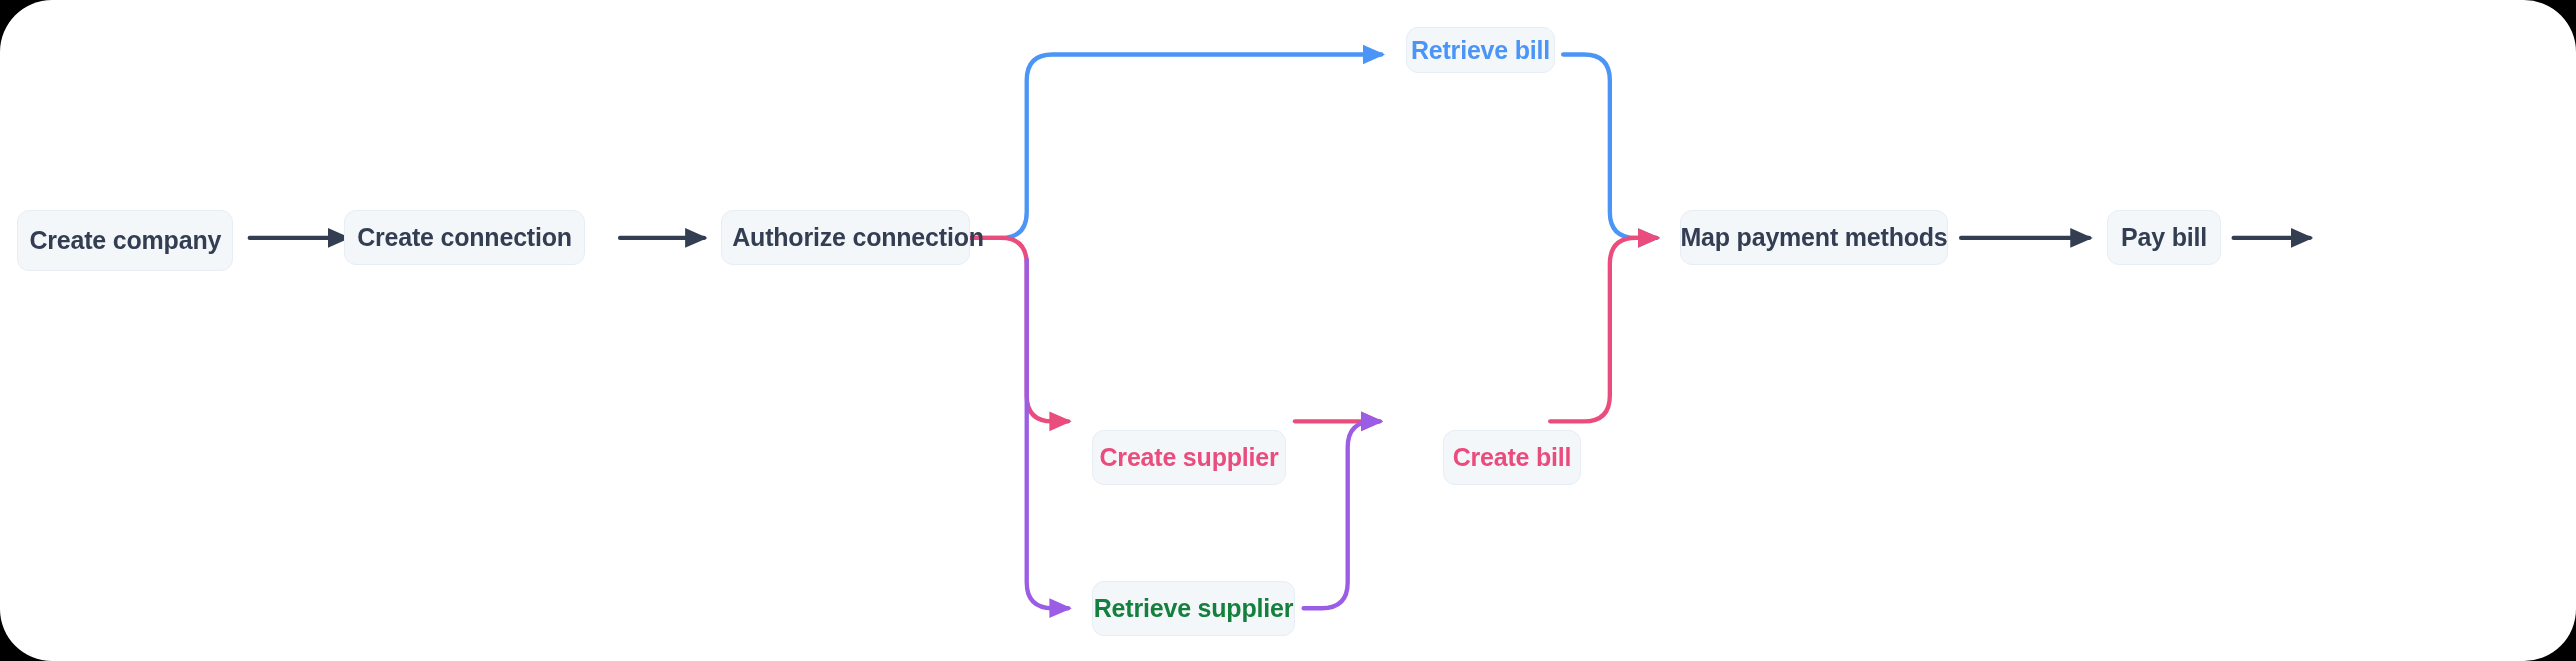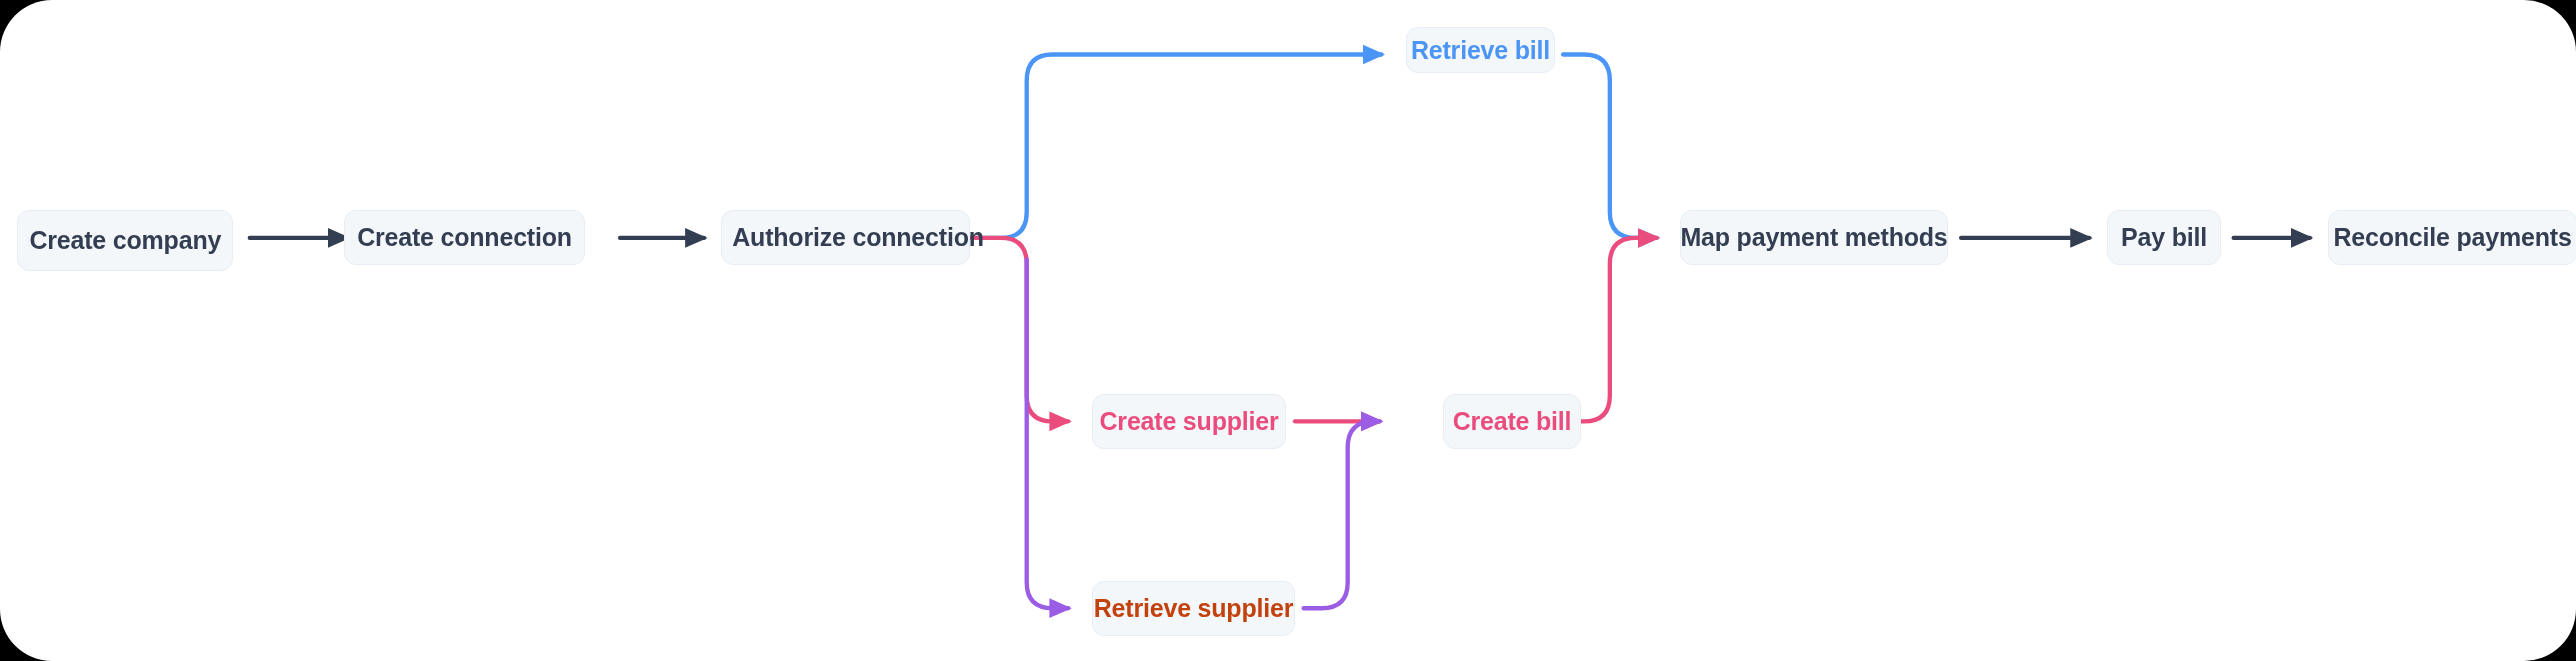--- a/index.html
+++ b/index.html
@@ -45,22 +45,22 @@
     font-size: 25px;
     font-weight: 700;
     letter-spacing: -0.2px;
     white-space: nowrap;
     padding: 0 19px;
     z-index: 5;
   }
 
   .node.dark  { color: #343e53; }
   .node.blue  { color: #4a95f5; }
-  .node.pink  { color: #ea4c7d; }
-  .node.purple{ color: #c2410c; }
+  .node.pink  { color: #ea4c7d; margin-top: 36px; }
+  .node.purple{ color: #15803d; }
 </style>
 </head>
 <body>
 
 <div id="canvas">
 
   <svg id="edge-layer" viewBox="0 0 2976 764" width="2576" height="661" xmlns="http://www.w3.org/2000/svg">
     <defs>
       <marker id="ah-dark" viewBox="0 0 10 10" refX="8.4" refY="5" markerWidth="5.2" markerHeight="5.2" orient="auto-start-reverse">
         <path d="M 0 0.6 L 10 5 L 0 9.4 z" fill="#343e53"></path>
@@ -104,16 +104,15 @@
 
   <div class="node dark" id="n-create-company" style="left: 17.3px; top: 210px; width: 216px; height: 61px;">Create company</div>
   <div class="node dark" id="n-create-connection" style="left: 344px; top: 210px; width: 241px; height: 55px;">Create connection</div>
   <div class="node dark" id="n-authorize-connection" style="left: 721px; top: 210px; width: 249px; height: 55px; padding-left: 44px;">Authorize connection</div>
   <div class="node blue" id="n-retrieve-bill" style="left: 1406px; top: 27px; width: 149px; height: 46px;">Retrieve bill</div>
   <div class="node pink" id="n-create-supplier" style="left: 1092px; top: 394px; width: 194px; height: 55px;">Create supplier</div>
   <div class="node pink" id="n-create-bill" style="left: 1443px; top: 394px; width: 138px; height: 55px;">Create bill</div>
   <div class="node purple" id="n-retrieve-supplier" style="left: 1092px; top: 581px; width: 203px; height: 55px;">Retrieve supplier</div>
   <div class="node dark" id="n-map-payment-methods" style="left: 1680px; top: 210px; width: 268px; height: 55px;">Map payment methods</div>
   <div class="node dark" id="n-pay-bill" style="left: 2107px; top: 210px; width: 114px; height: 55px;">Pay bill</div>
-  <div class="node dark" id="n-reconcile-payments" style="left: 2328px; top: 210px; width: 249px; height: 55px;">Reconcile payments</div>
 
 </div>
 
 
 </body></html>

